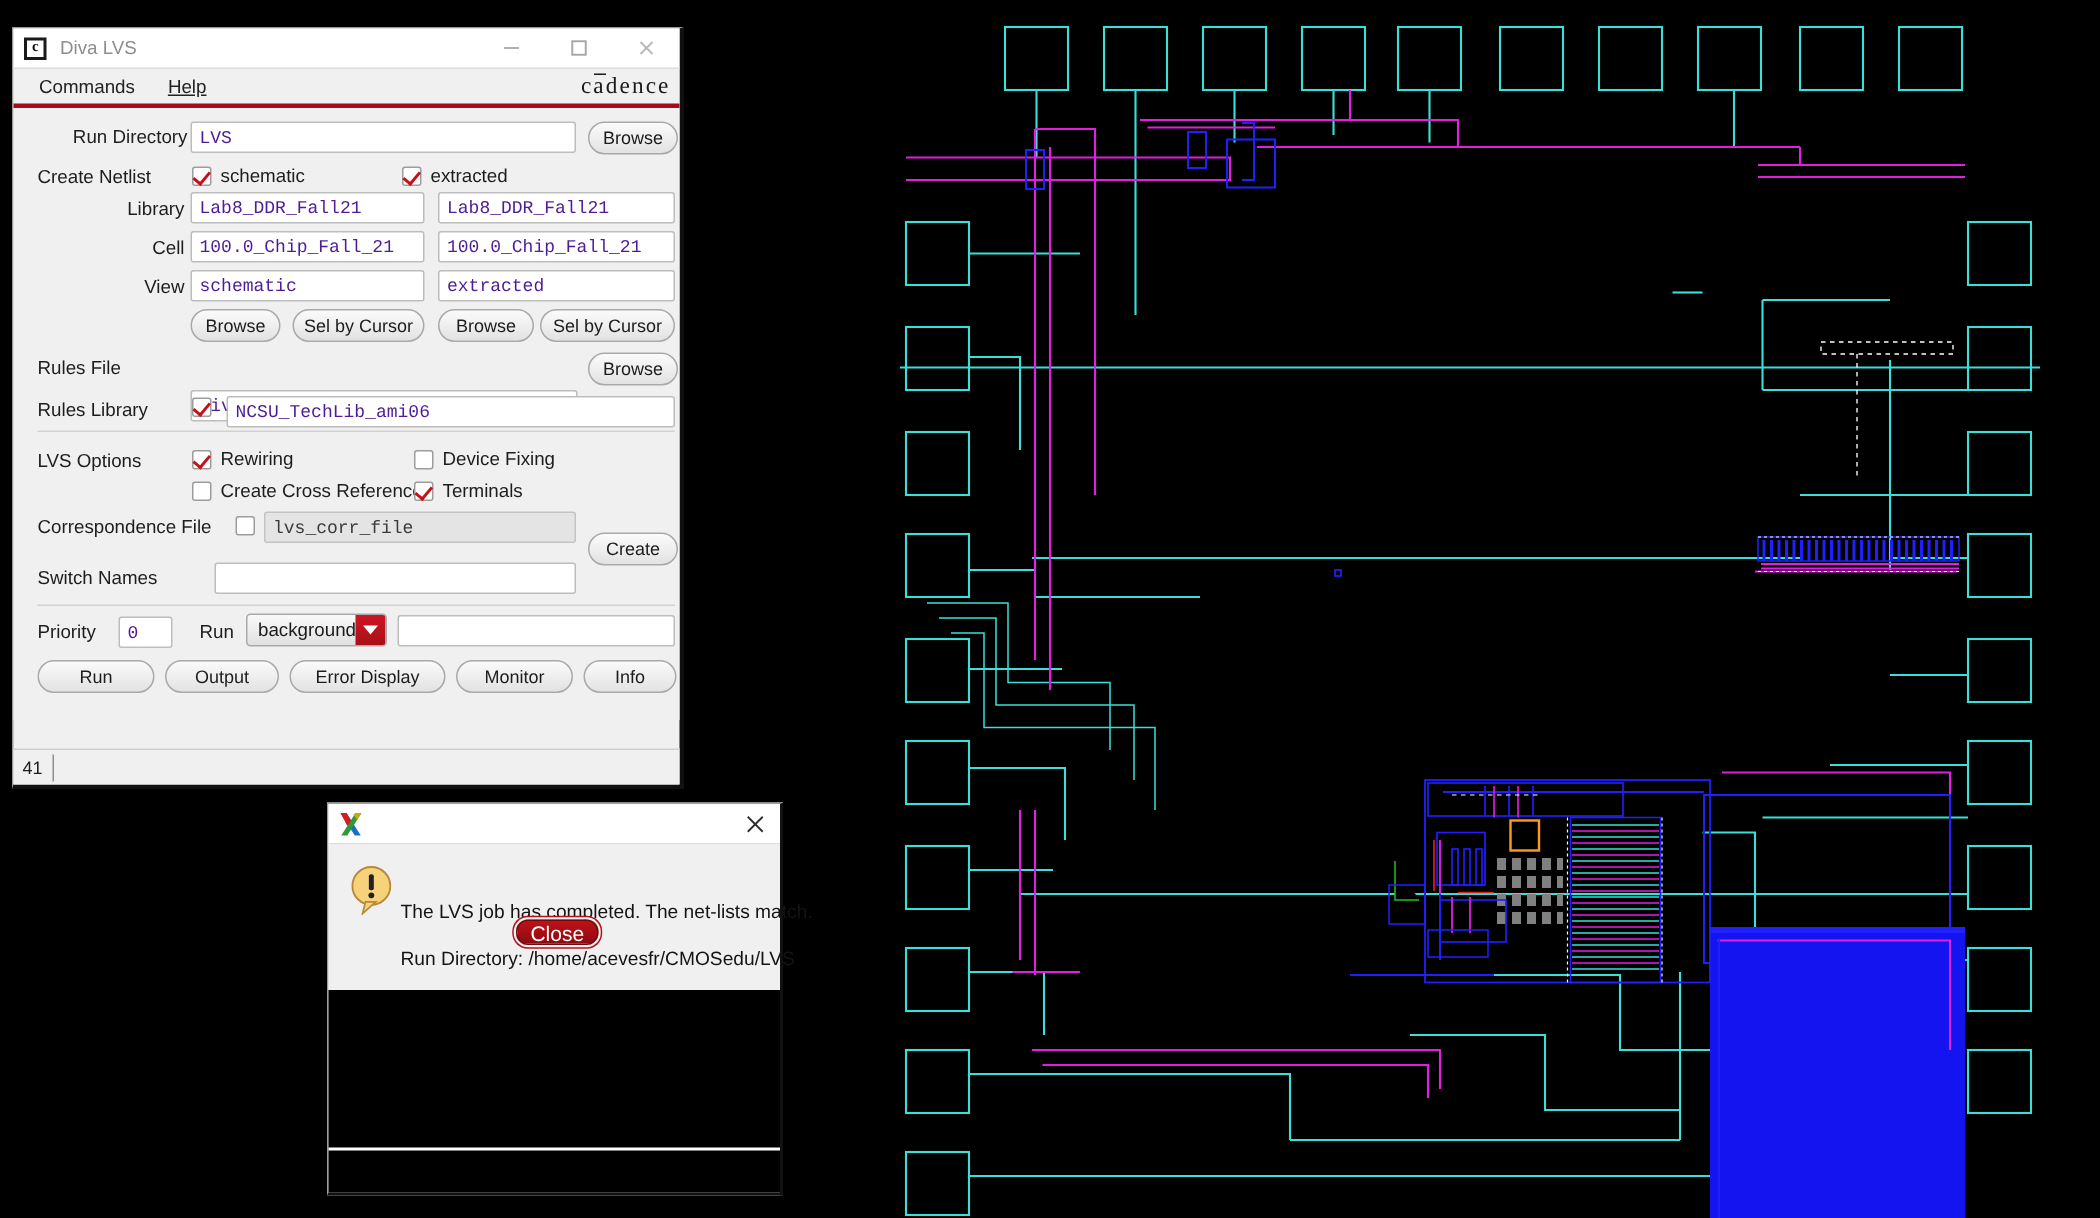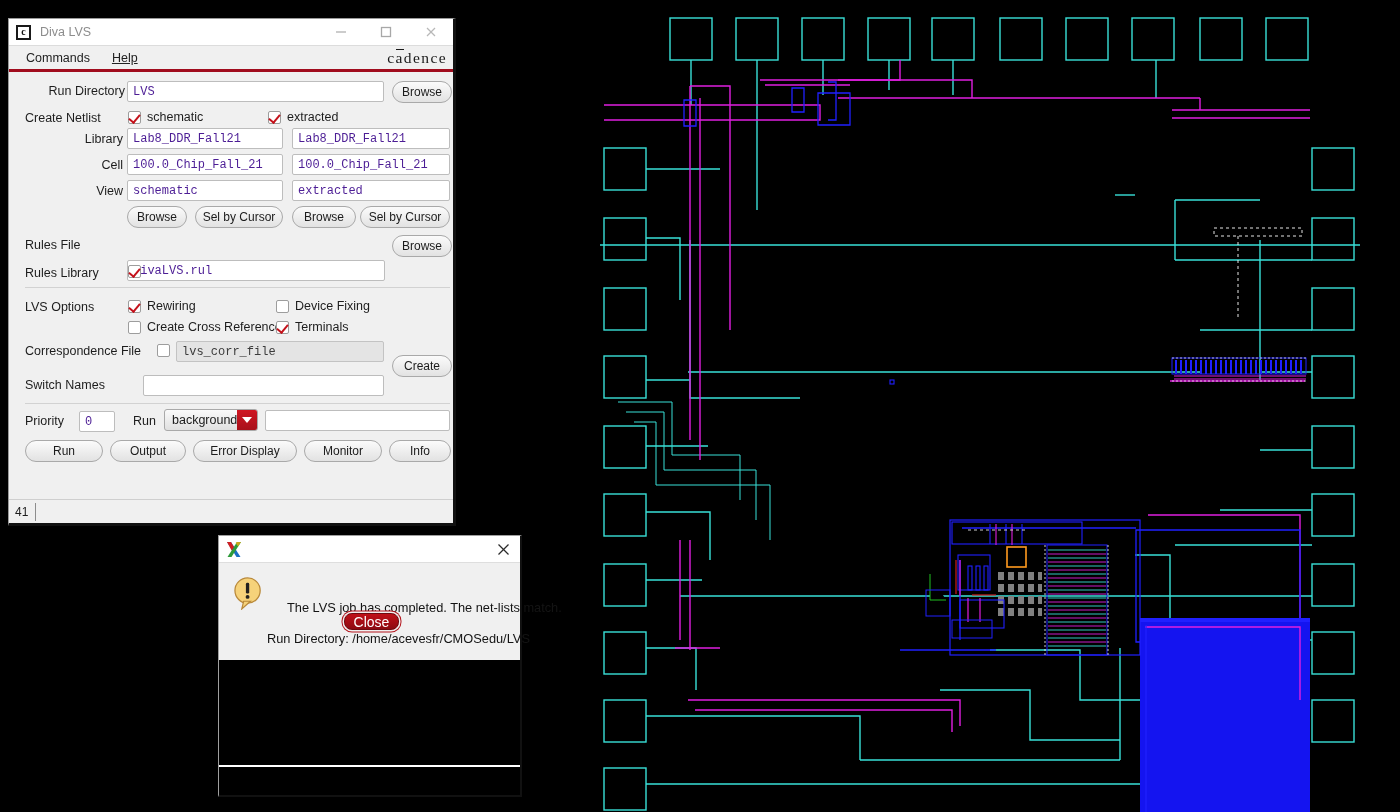--- a/index.html
+++ b/index.html
@@ -612,20 +612,21 @@
       <div class="btn" style="position:absolute; left:186px; top:134px; width:88px;">Sel by Cursor</div>
       <div class="btn" style="position:absolute; left:283px; top:134px; width:64px;">Browse</div>
       <div class="btn" style="position:absolute; left:351px; top:134px; width:90px;">Sel by Cursor</div>
 
       <div class="lbl" style="position:absolute; left:16px; top:166px;">Rules File</div>
       <div class="tf" style="position:absolute; left:118px; top:163px; width:258px;margin-top:25px;">divaLVS.rul</div>
       <div class="btn" style="position:absolute; left:383px; top:163px; width:60px;">Browse</div>
 
       <div class="lbl" style="position:absolute; left:16px; top:194px;">Rules Library</div>
       <div class="cb checked" style="position:absolute; left:119px; top:193px;"></div>
+      <div class="tf" style="position:absolute; left:142px; top:192px; width:299px;">NCSU_TechLib_ami06</div>
 
       <div class="sep" style="left:16px; top:215px; width:425px;"></div>
 
       <div class="lbl" style="position:absolute; left:16px; top:228px;">LVS Options</div>
       <div class="row" style="left:119px; top:227px;">
         <div class="cb checked"></div>
         <div class="cb-label">Rewiring</div>
       </div>
       <div class="row" style="left:267px; top:227px;">
         <div class="cb"></div>
@@ -689,21 +690,21 @@
           </svg>
       </div>
     </div>
     <div class="dlg-body">
       <svg class="warn-icon" viewBox="0 0 36 34">
         <circle cx="16" cy="14" r="13" fill="#f6d27a" stroke="#b9893a" stroke-width="1.3"></circle>
         <path d="M12 25 L10 33 L19 25 Z" fill="#f6d27a" stroke="#b9893a" stroke-width="1.2"></path>
         <rect x="14.3" y="6" width="3.4" height="11" rx="1.4" fill="#23211e"></rect>
         <circle cx="16" cy="20.5" r="2" fill="#23211e"></circle>
       </svg>
-      <div class="dlg-line" style="top:37px;margin-left:20px;">The LVS job has completed. The net-lists match.</div>
+      <div class="dlg-line" style="top:37px;">The LVS job has completed. The net-lists match.</div>
       <div class="dlg-line" style="top:68px;">Run Directory: /home/acevesfr/CMOSedu/LVS</div>
     </div>
     <div class="close-btn">Close</div>
     <div class="dlg-black">
       <div class="hairline"></div>
     </div>
   </div>
 
 </div>
 

